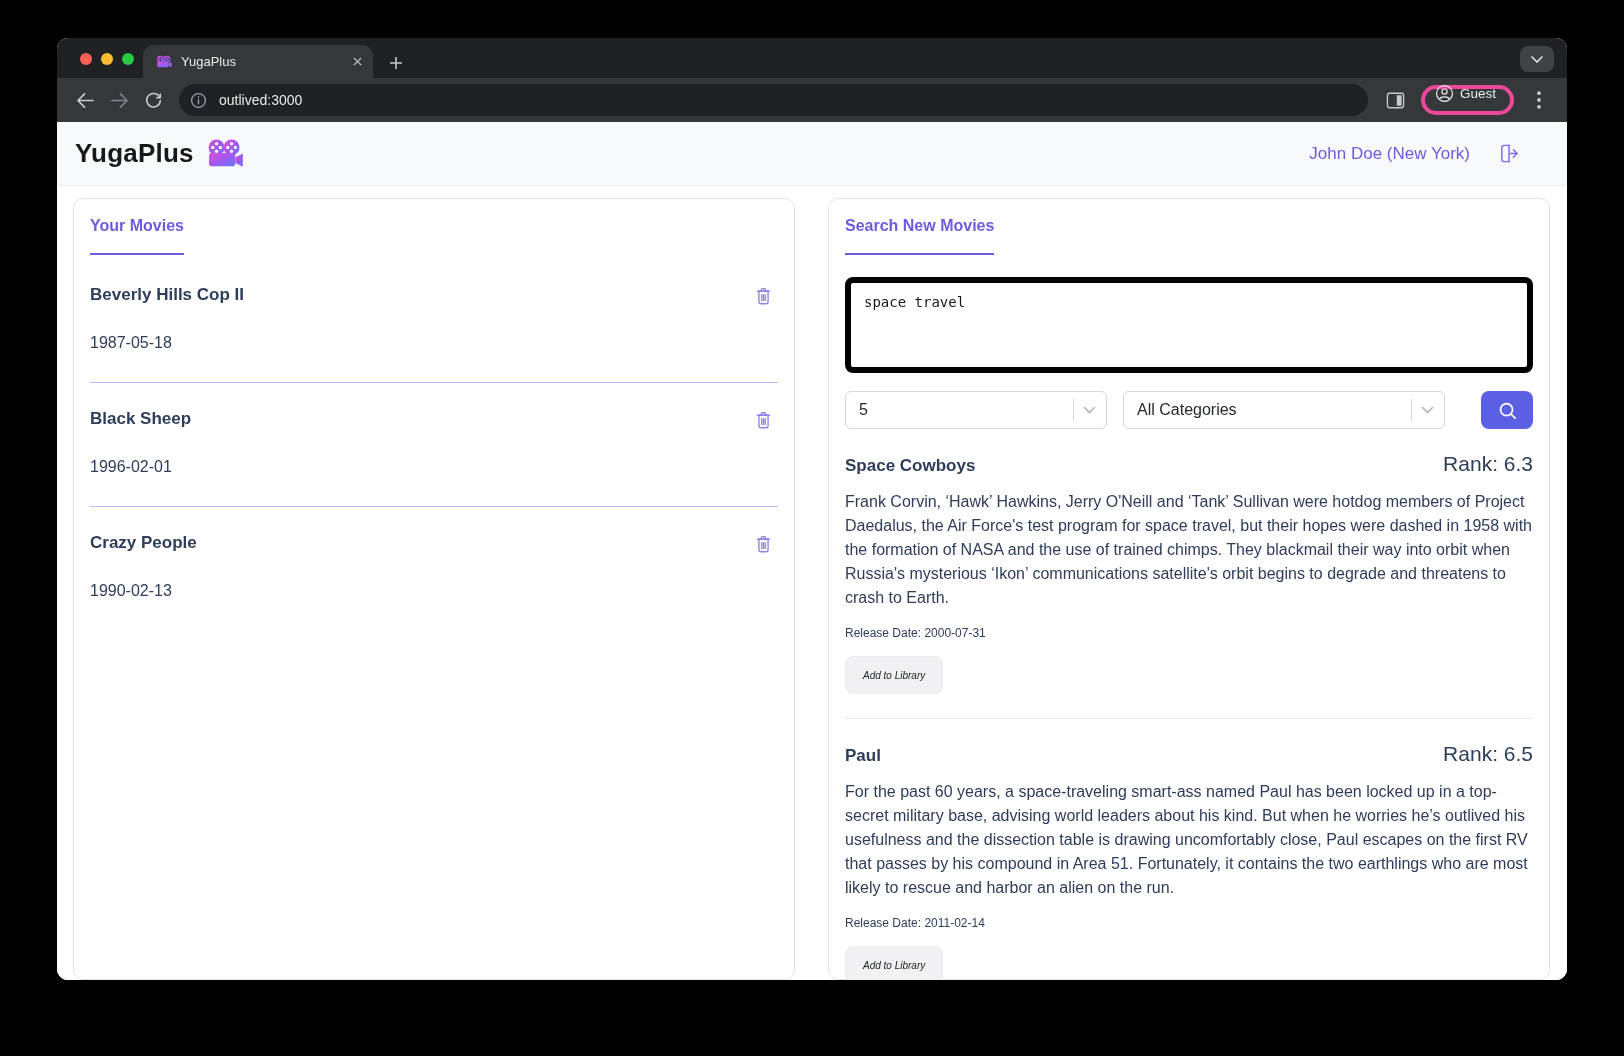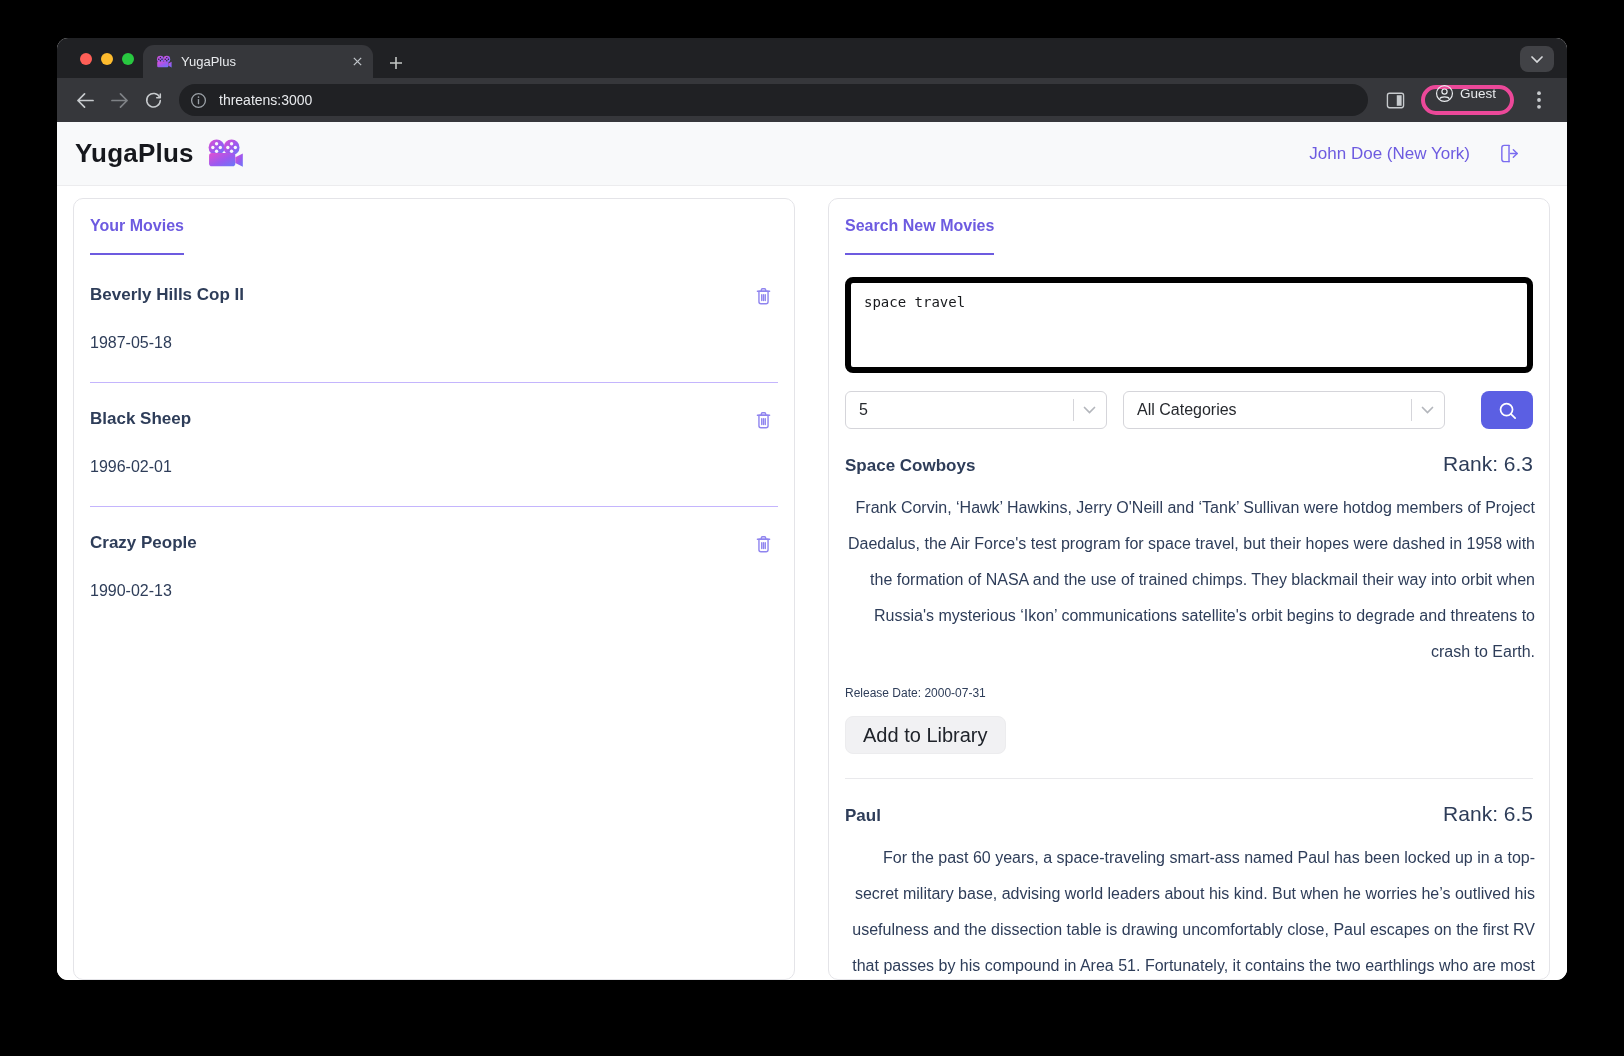--- a/index.html
+++ b/index.html
@@ -80,24 +80,24 @@
   .select-label{font-size:16px;color:#26292e;flex:1;}
   .select-divider{width:1px;height:22px;background:#d5d5da;margin-right:9px;}
   .search-btn{margin-left:auto;width:52px;height:38px;border:none;border-radius:8px;
     background:var(--search-button);display:grid;place-items:center;cursor:pointer;}
 
   .result{padding:23px 0 24px;border-bottom:1px solid #e9e9ec;}
   .result.last{border-bottom:none;}
   .result-head{display:flex;justify-content:space-between;align-items:baseline;}
   .result-title{font-size:17px;font-weight:700;color:var(--text-dark);}
   .result-rank{font-size:21px;color:var(--text-dark);}
-  .result-desc{margin-top:14px;font-size:16px;line-height:36px;color:var(--text-dark);width:690px;text-align:right;}
+  .result-desc{margin-top:14px;font-size:16px;line-height:24px;color:var(--text-dark);width:690px;}
   .result-release{margin-top:16px;font-size:12px;color:var(--text-dark);}
   .add-btn{margin-top:16px;height:38px;padding:0 17px;border:1px solid #ececee;border-radius:8px;
-    background:#f1f1f3;font-size:20px;color:#20242b;font-family:"Liberation Sans",sans-serif;cursor:pointer;}
+    background:#f1f1f3;font-size:10px;color:#20242b;font-family:"Liberation Sans",sans-serif;cursor:pointer;font-style:italic;}
 </style>
 </head>
 <body>
 
 <div class="stage">
   <div class="window">
 
     <div class="tabstrip">
       <div class="lights">
         <span class="light red"></span>
@@ -165,21 +165,21 @@
         </svg>
       </button>
       <div class="addrbar">
         <span class="addr-info">
           <svg width="17" height="17" viewBox="0 0 18 18" fill="none" stroke="#9aa0a6" stroke-width="1.4">
             <circle cx="9" cy="9" r="7.3"></circle>
               <path d="M9 8v4.4" stroke-linecap="round"></path>
               <circle cx="9" cy="5.4" r=".9" fill="#9aa0a6" stroke="none"></circle>
           </svg>
         </span>
-        <span class="addr-text">threatens:3000</span>
+        <span class="addr-text">outlived:3000</span>
       </div>
       <button class="nav-btn">
         <svg width="19" height="17" viewBox="0 0 22 20" fill="none">
             <rect x="1.5" y="1.5" width="19" height="17" rx="2.5" stroke="#c7cacd" stroke-width="1.6"></rect>
             <rect x="12.5" y="3.8" width="5.7" height="12.4" fill="#c7cacd"></rect>
           </svg>
       </button>
       <button class="guest-pill">
         <svg width="19" height="19" viewBox="0 0 22 22" fill="none" stroke="#e8eaed" stroke-width="1.4">
           <circle cx="11" cy="11" r="9.2"></circle>

